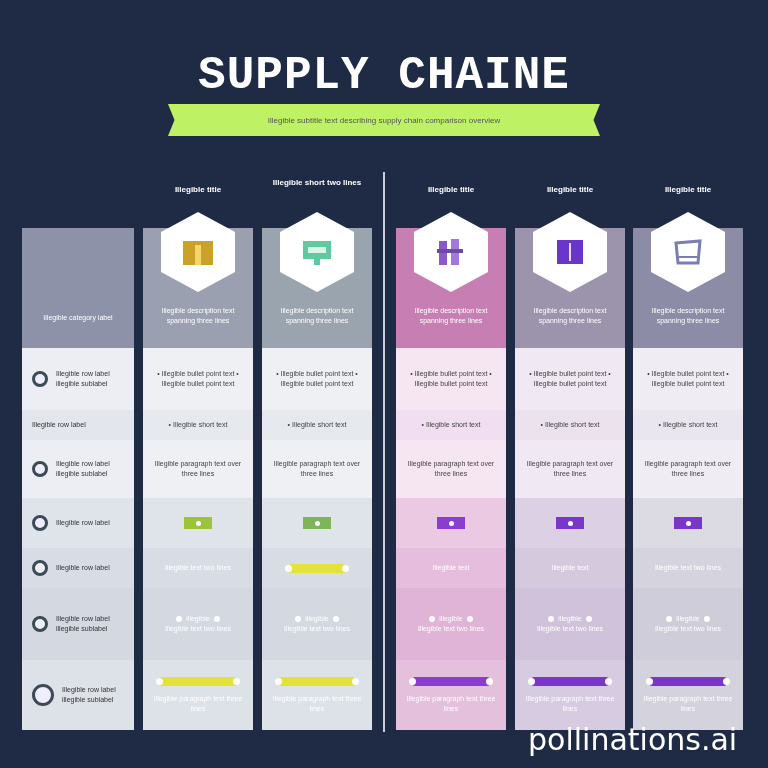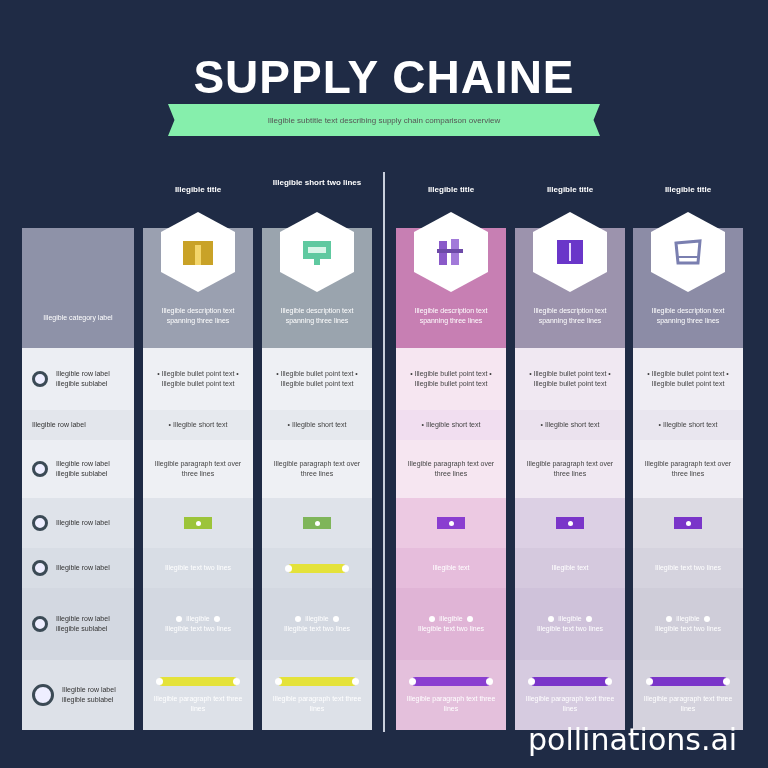--- a/index.html
+++ b/index.html
@@ -1,20 +1,20 @@
 <!DOCTYPE html>
 <html><head>
 <meta charset="utf-8">
 <style>
   * { box-sizing: border-box; margin: 0; padding: 0; }
   html, body { width: 768px; height: 768px; overflow: hidden; }
   body { background: #1f2b45; font-family: "Liberation Sans", sans-serif; position: relative; }
   .title { position: absolute; top: 50px; left: 0; width: 768px; text-align: center; color: #fff;
-    font-family: Liberation Sans, sans-serif; font-weight: bold; font-size: 46px; letter-spacing: 1px; }
-  .ribbon { position: absolute; top: 104px; left: 168px; width: 432px; height: 32px; background: #86efac;
+    font-family: Liberation Mono, monospace; font-weight: bold; font-size: 46px; letter-spacing: 1px; }
+  .ribbon { position: absolute; top: 104px; left: 168px; width: 432px; height: 32px; background: #bef264;
     clip-path: polygon(0 0, 100% 0, 98.5% 50%, 100% 100%, 0 100%, 1.5% 50%);
     display: flex; align-items: center; justify-content: center; font-size: 8px; color: #555; }
   .divider { position: absolute; left: 383px; top: 172px; width: 2px; height: 560px; background: #c9cfdc; }
   .col { position: absolute; top: 228px; height: 502px; }
   .colhead { position: absolute; top: 185px; text-align: center; color: #fff; font-size: 8px; font-weight: bold; line-height: 10px; }
   .hex { position: absolute; top: 212px; width: 74px; height: 80px; background: #fff;
     clip-path: polygon(50% 0, 100% 25%, 100% 75%, 50% 100%, 0 75%, 0 25%);
     display: flex; align-items: center; justify-content: center; }
   .row { position: absolute; left: 0; width: 100%; display: flex; align-items: center; justify-content: center;
     text-align: center; font-size: 7px; line-height: 10px; color: #444; padding: 0 10px; }

